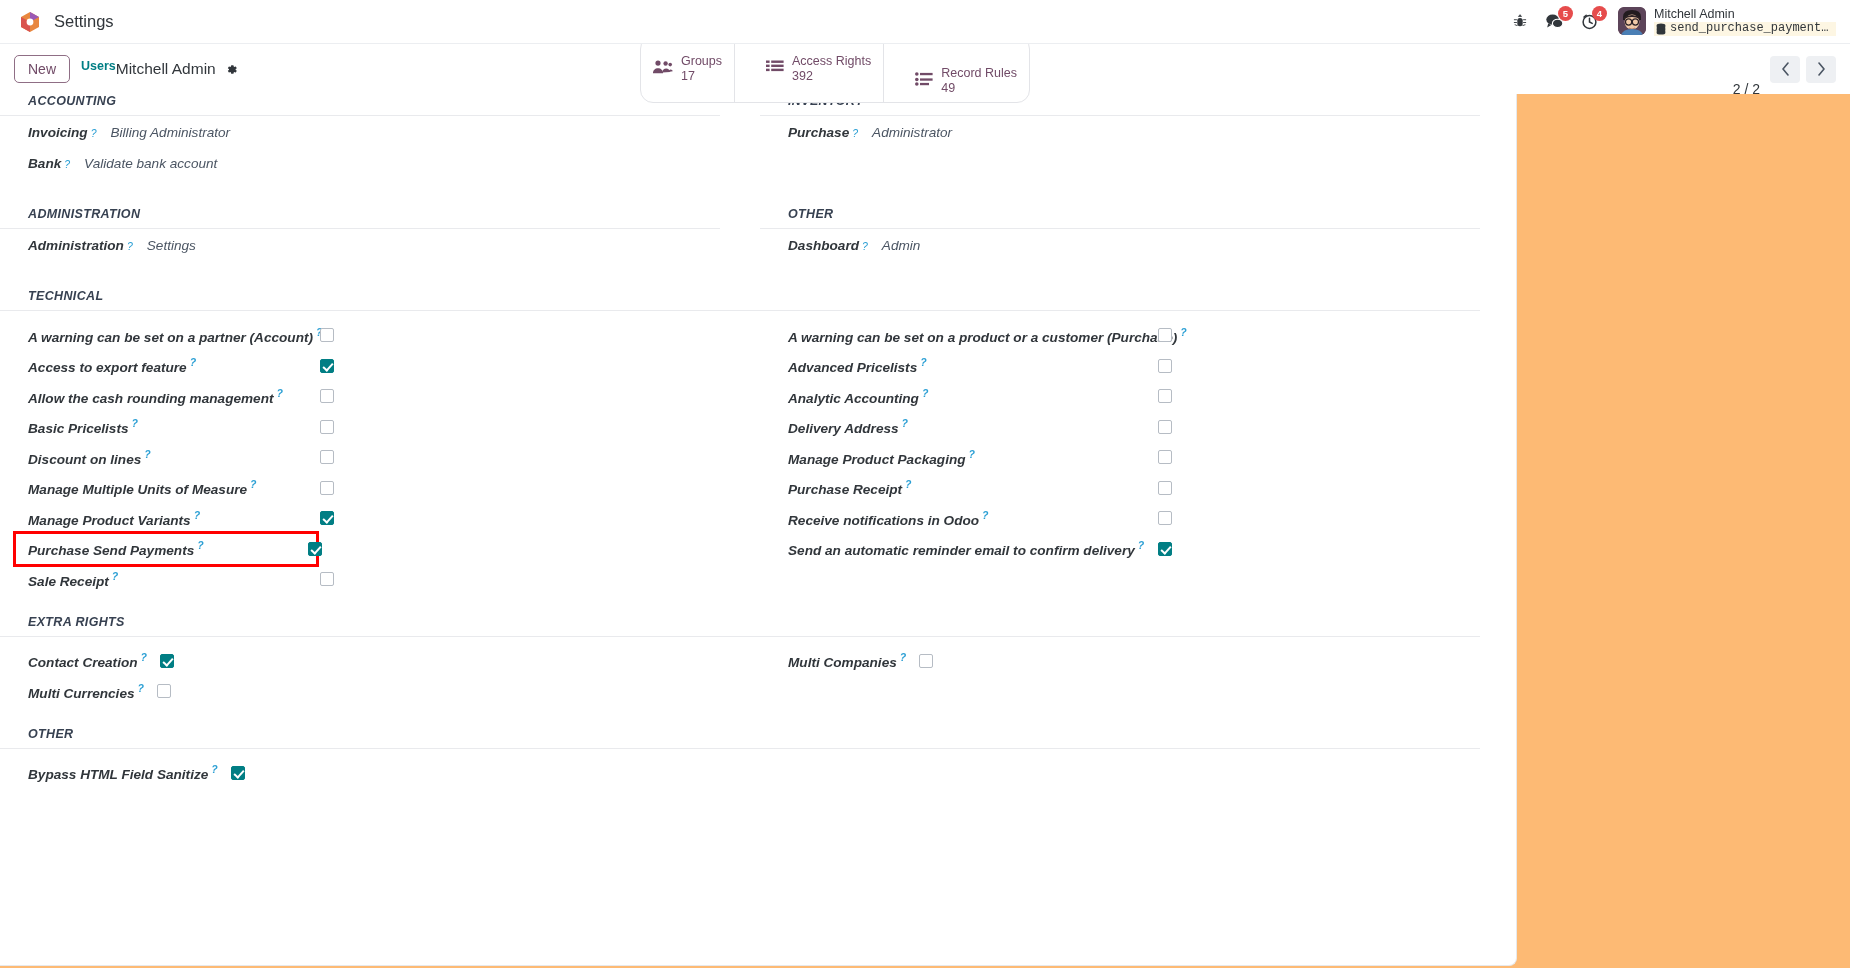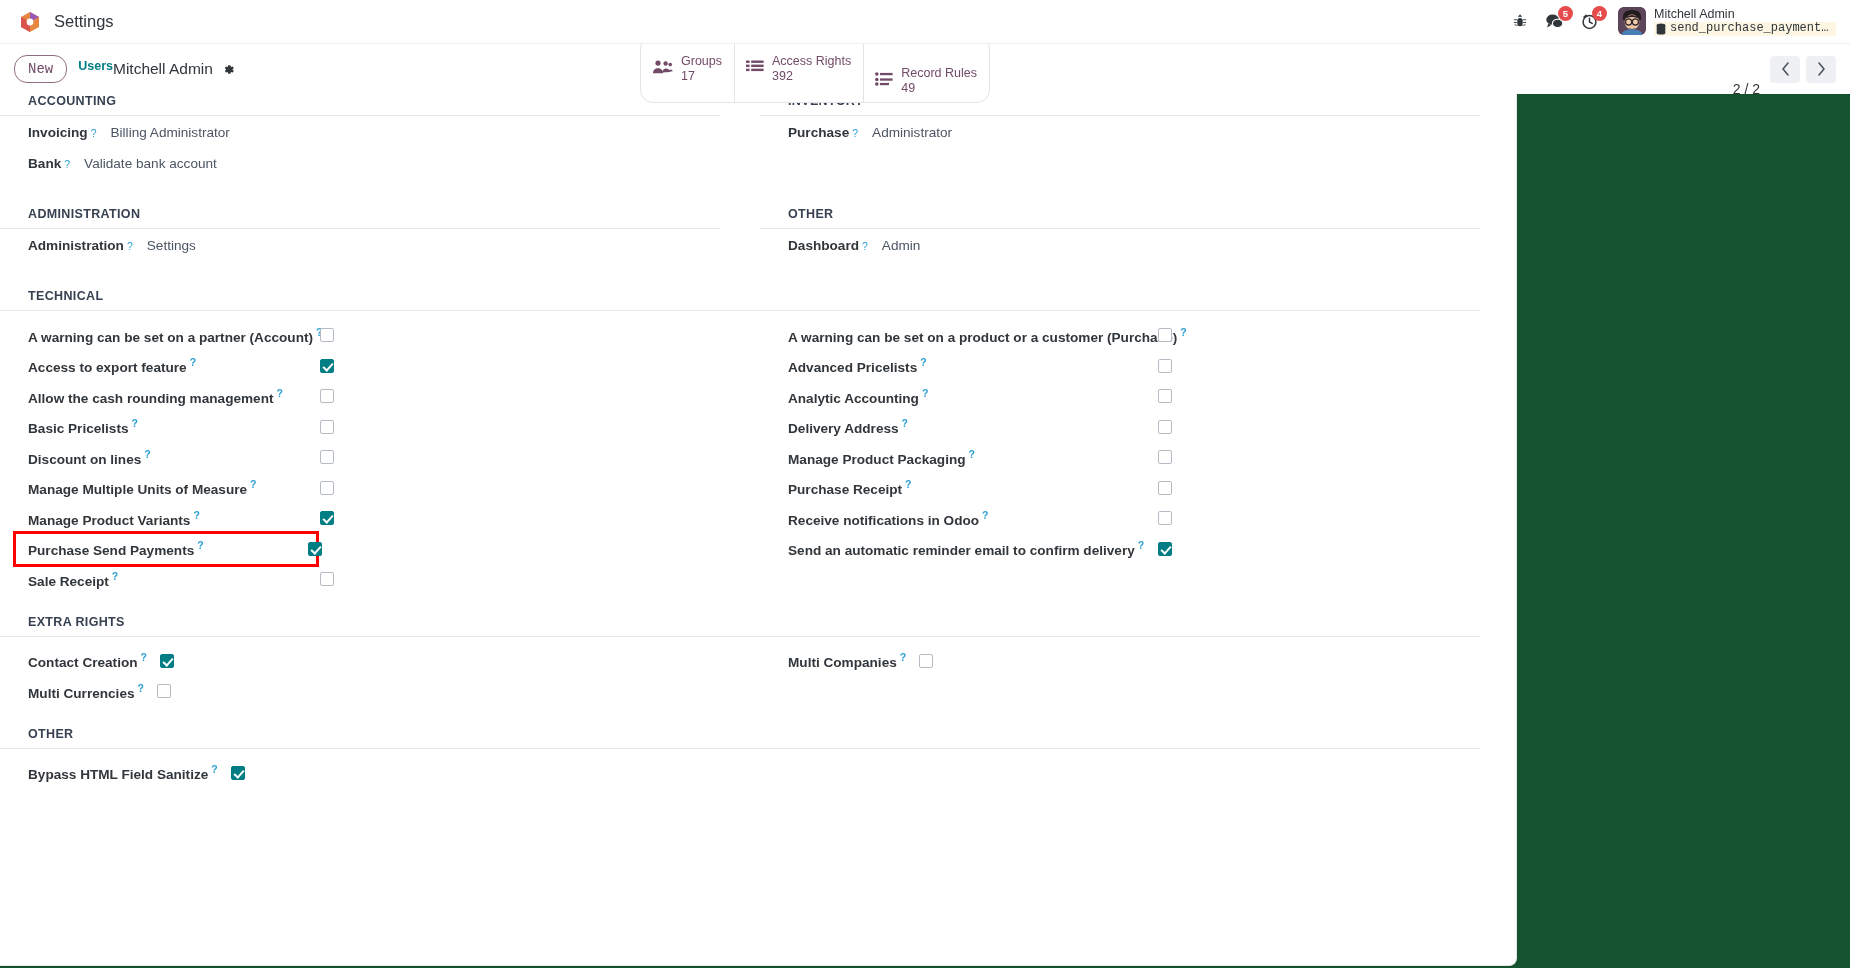--- a/index.html
+++ b/index.html
@@ -94,47 +94,47 @@
     height: 50px;
     display: flex;
     align-items: center;
     padding: 0 14px 0 14px;
     position: relative;
   }
   .btn-new {
     border: 1px solid #8f6e85;
     color: #714b67;
     background: #fff;
-    border-radius: 13px;
+    border-radius: 5px;
     font-size: 14px;
     padding: 5px 13px;
     cursor: pointer;
     margin-right: 11px;
     white-space: nowrap;
-    font-family: Liberation Mono, monospace;
   }
   .breadcrumb-wrap { display: flex; flex-direction: row; line-height: 1.25; }
   .bc-parent {
     font-size: 12.5px;
     color: #017e84;
     font-weight: bold;
     cursor: pointer;
   }
   .bc-current-row { display: flex; align-items: center; gap: 9px; }
   .bc-current { font-size: 15.5px; color: #31363b; }
   .gear-icon { cursor: pointer; color: #31363b; display: flex; }
 
   .stat-buttons {
     position: absolute;
     left: 640px;
     display: flex;
     border: 1px solid #e3e4e8;
     border-radius: 13px;
     overflow: hidden;
     background: #fff;
+    gap: 20px;
   }
   .stat-btn {
     display: flex;
     align-items: center;
     gap: 8px;
     padding: 6px 12px 6px 11px;
     border-right: 1px solid #e3e4e8;
     cursor: pointer;
     color: #714b67;
   }
@@ -159,22 +159,23 @@
     display: flex;
     align-items: center;
     justify-content: center;
     color: #4b5563;
   }
 
   
   .sheet-area {
     height: calc(968px - 44px - 50px);
     overflow: hidden;
-    background: #14532d;
+    background: #fdba74;
     padding-right: 8px;
+    font-style: italic;
   }
   .sheet {
     background: #ffffff;
     width: 1517px;
     min-height: 872px;
     border: 1px solid #e7e9ec;
     border-top: none;
     border-left: none;
     border-radius: 0 0 8px 0;
     padding: 0 36px 0 0;

